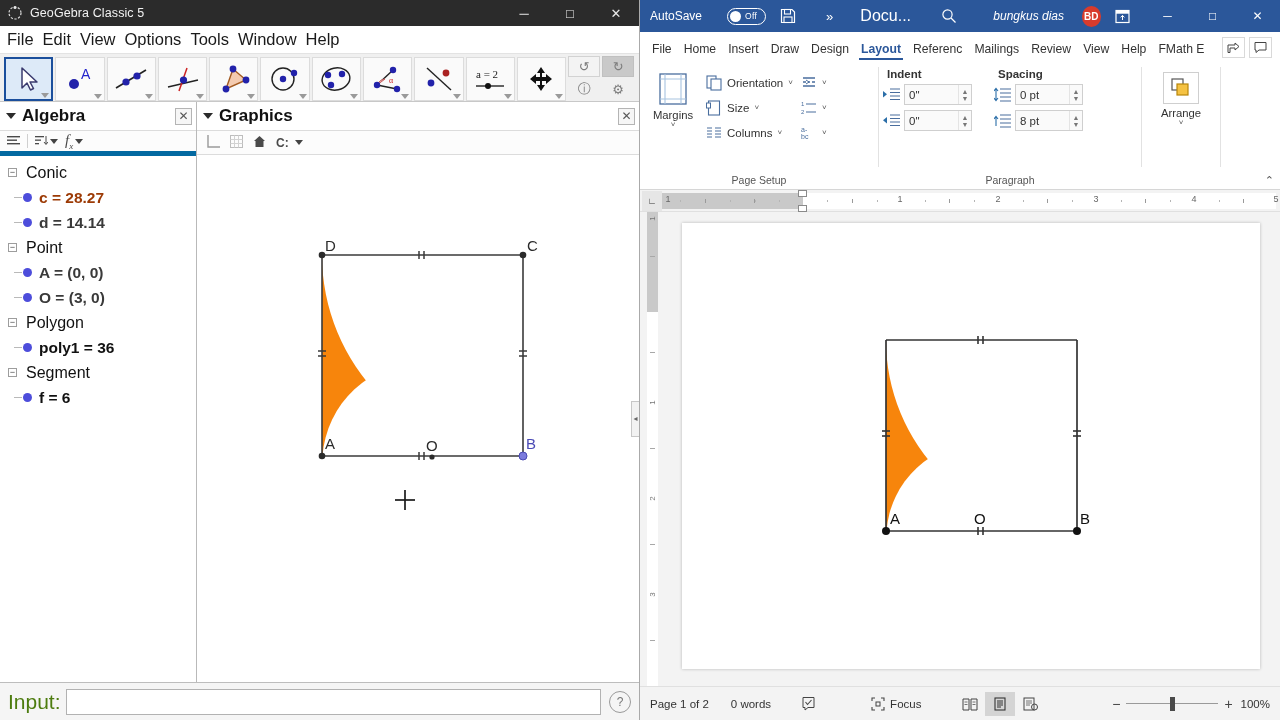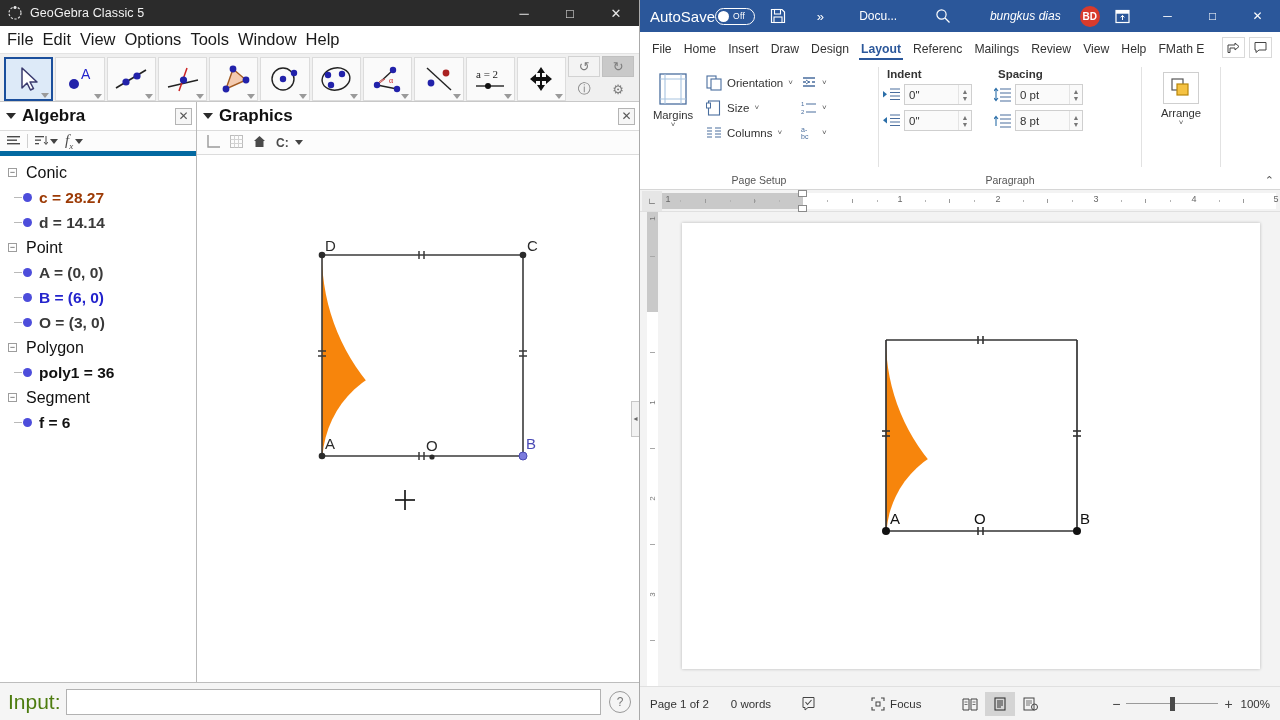--- a/index.html
+++ b/index.html
@@ -100,27 +100,27 @@
   .gg-input { flex: 1; height: 26px; background: #fff; border: 1px solid #b2b2b2; }
   .gg-help { width: 22px; height: 22px; margin-left: 8px; border-radius: 50%;
         border: 1px solid #9a9a9a; color: #777; font-size: 12px;
         display: flex; align-items: center; justify-content: center; }
 
   
   .wd { position: relative; width: 640px; height: 720px; background: #f3f3f3;
         display: flex; flex-direction: column; }
   .wd-qat { height: 32px; background: #2b579a; display: flex; align-items: center;
         padding: 0 0 0 10px; flex: 0 0 32px; color: #fff; }
-  .wd-qat .autosave-label { font-size: 15px; margin-right: 0; }
+  .wd-qat .autosave-label { font-size: 12px; margin-right: 25px; }
   .toggle { width: 42px; height: 17px; border-radius: 9px; border: 1.3px solid #fff;
         display: flex; align-items: center; padding: 0 2px; }
   .toggle .knob { width: 11px; height: 11px; border-radius: 50%; background: #fff; }
   .toggle .toff { font-size: 8.5px; margin-left: 4px; letter-spacing: .3px; }
   .qat-ic { display: flex; align-items: center; justify-content: center; height: 32px; }
-  .wd-doctitle { font-size: 12px; color: #fff; }
+  .wd-doctitle { font-size: 16px; color: #fff; }
   .wd-user { font-size: 12px; color: #fff; font-style: italic; }
   .wd-avatar { width: 21px; height: 21px; border-radius: 50%; background: #d83b2c;
         color: #fff; font-size: 10px; display: flex; align-items: center;
         justify-content: center; font-weight: bold; }
   .wd-winbtns { margin-left: auto; display: flex; }
   .wd-winbtn { width: 45px; height: 32px; display: flex; align-items: center;
         justify-content: center; color: #fff; font-size: 12px; }
 
   .wd-tabs { height: 30px; background: #fff; display: flex; align-items: flex-end;
         padding-left: 6px; flex: 0 0 30px; }
@@ -390,25 +390,20 @@
           </div>
 
           <div class="alg-group">
             <span class="minus">−</span>
             <span class="gname">Point</span>
           </div>
           <div class="alg-item">
             <span class="dash"></span>
             <span class="dot"></span>
             <span class="txt dark">A = (0, 0)</span>
-          </div>
-          <div class="alg-item">
-            <span class="dash"></span>
-            <span class="dot"></span>
-            <span class="txt blue">B = (6, 0)</span>
           </div>
           <div class="alg-item">
             <span class="dash"></span>
             <span class="dot"></span>
             <span class="txt dark">O = (3, 0)</span>
           </div>
 
           <div class="alg-group">
             <span class="minus">−</span>
             <span class="gname">Polygon</span>

